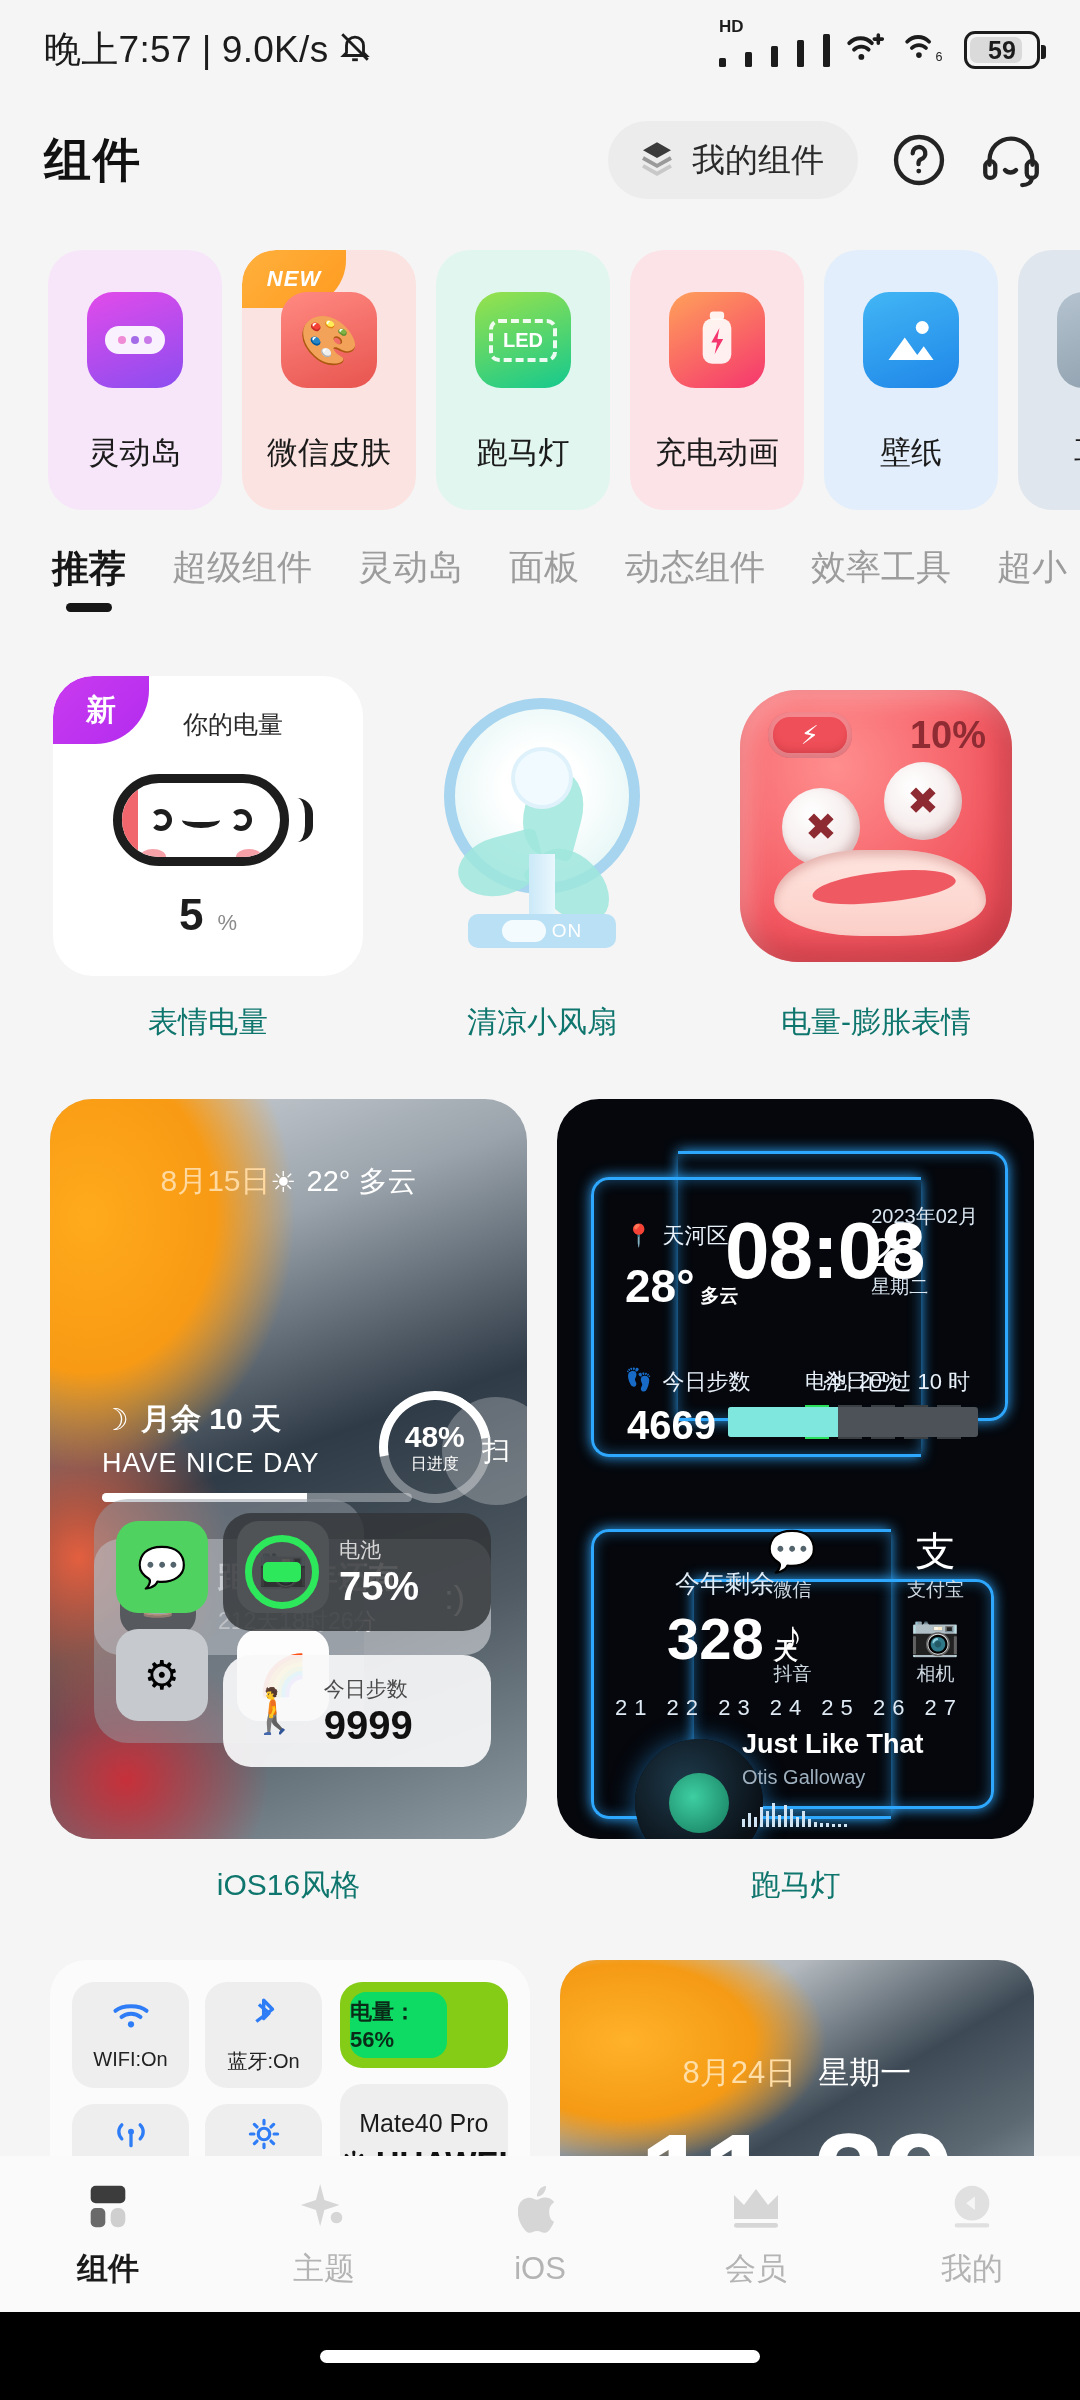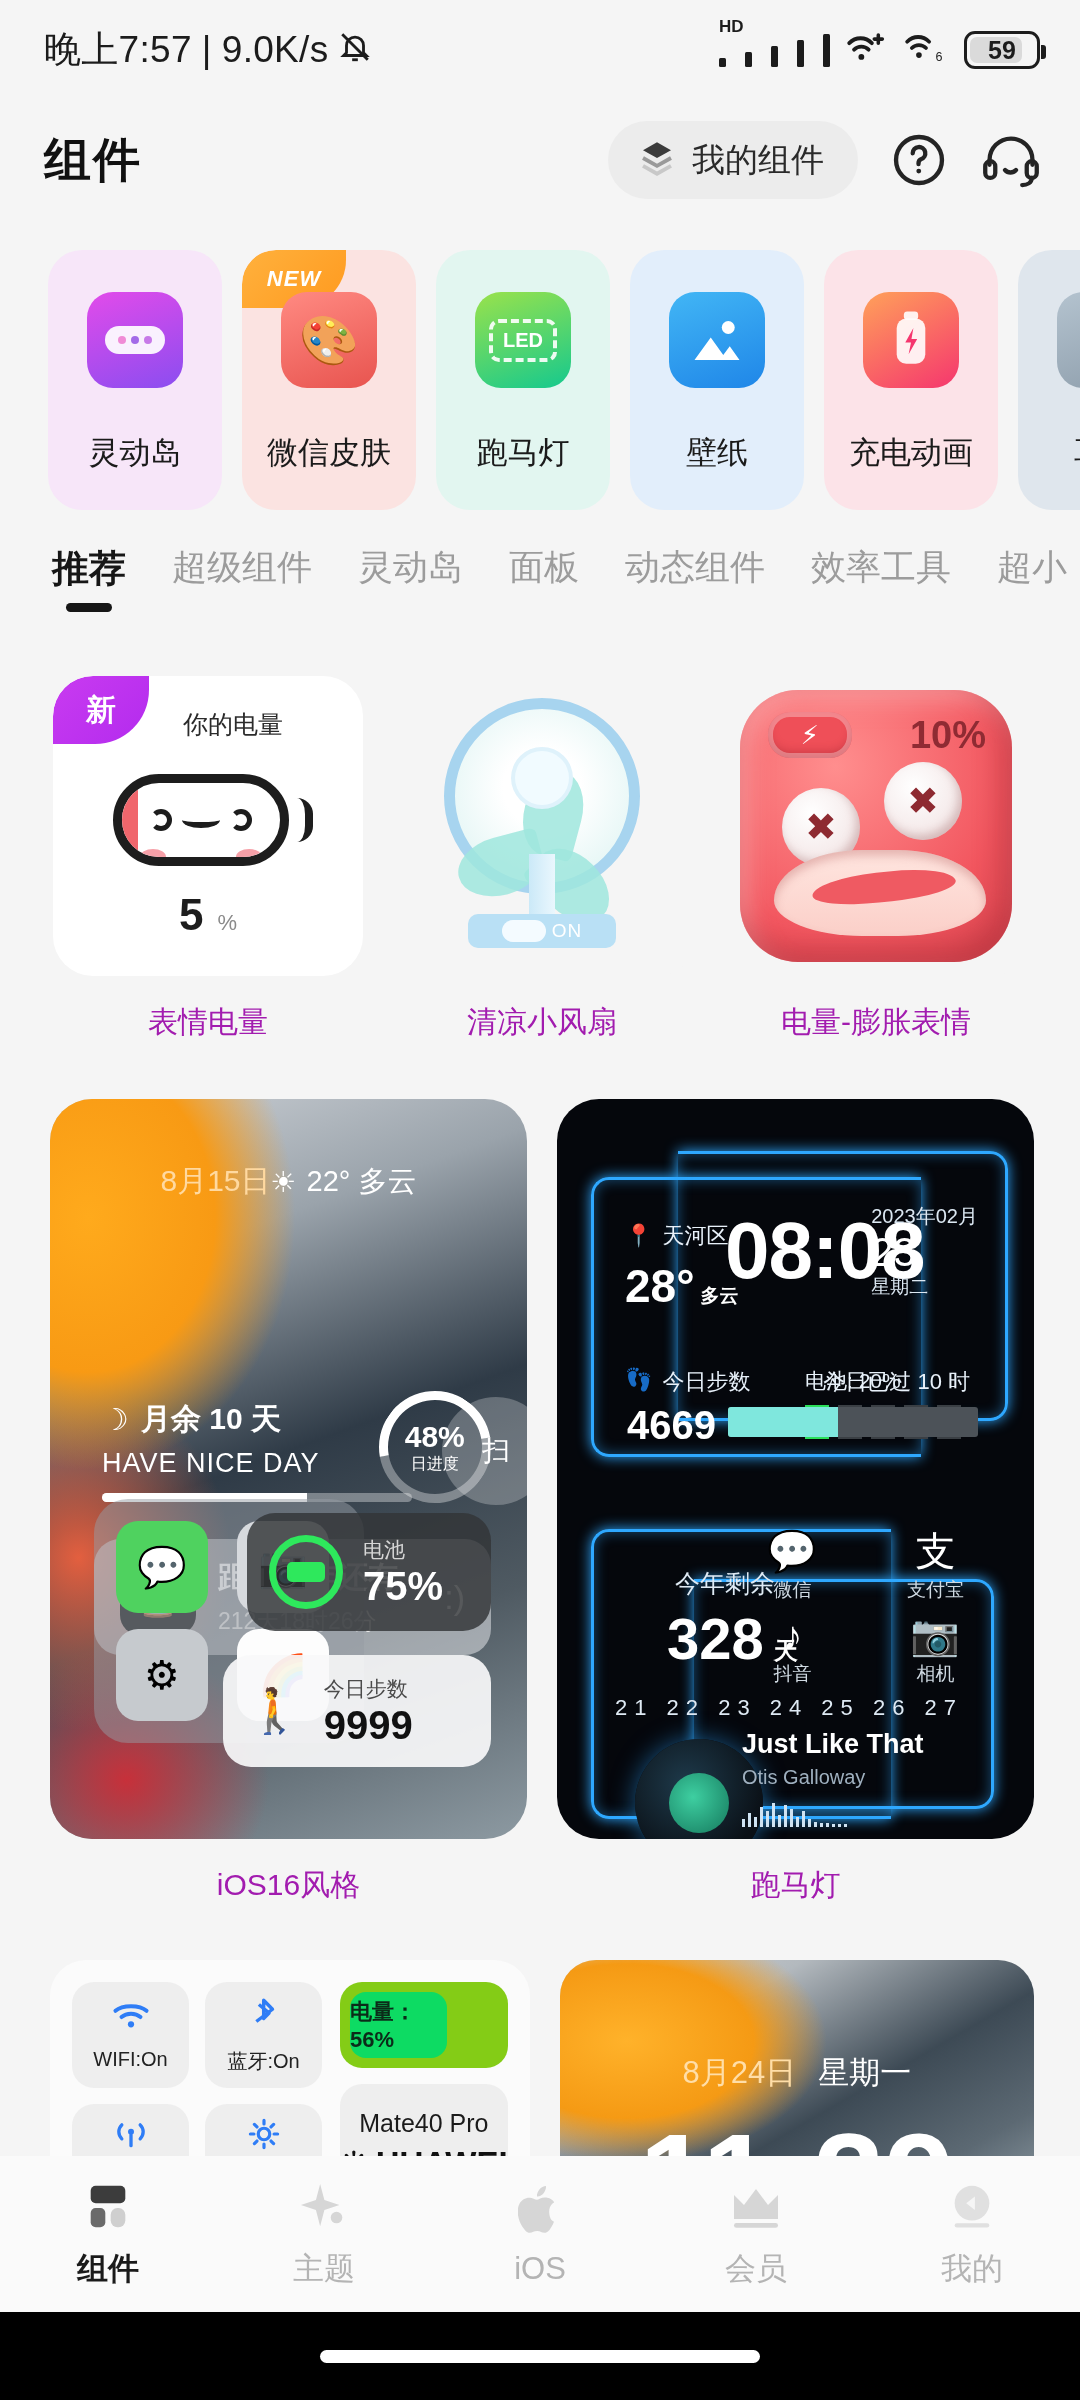--- a/index.html
+++ b/index.html
@@ -69,21 +69,21 @@
   .tab.active { color: #161616; font-weight: 700; font-size: 37px; }
   .tab.active::after {
     content:''; position: absolute; left: 50%; transform: translateX(-50%);
     bottom: 4px; width: 46px; height: 9px; background: #161616; border-radius: 5px;
   }
 
   
   .grid3 { display: flex; gap: 22px; padding: 60px 48px 0 52px; }
   .w-sm { flex: 1 1 0; display: flex; flex-direction: column; align-items: center; }
   .w-sm .thumb { width: 310px; height: 300px; border-radius: 40px; overflow: hidden; position: relative; }
-  .w-name { margin-top: 26px; font-size: 30px; color: #a21caf; white-space: nowrap;}
+  .w-name { margin-top: 26px; font-size: 30px; color: #0f766e; white-space: nowrap;}
 
   
   .bf { background: #fff; width: 100%; height: 100%; position: relative; }
   .bf .newtag {
     position: absolute; left: 0; top: 0; width: 96px; height: 68px;
     background: linear-gradient(135deg,#c93bf0,#b32bee);
     border-top-left-radius: 40px; border-bottom-right-radius: 54px;
     color: #fff; font-size: 30px; font-weight: 600;
     display: flex; align-items: center; justify-content: center;
   }
@@ -171,21 +171,21 @@
   .ios16 .note { position:absolute; top:440px; left:44px; right:36px; height:116px; border-radius:26px;
                  background:rgba(225,228,232,.55); display:flex; align-items:center; padding:0 26px; gap:22px;}
   .ios16 .note .hg { width:76px;height:76px;border-radius:20px;background:#17181a;color:#fff;
                      display:flex;align-items:center;justify-content:center;font-size:38px;}
   .ios16 .note .t1 { font-size:30px; color:#fff; font-weight:600;}
   .ios16 .note .t2 { font-size:23px; color:#e7e7e7; margin-top:8px;}
   .ios16 .note .smile { margin-left:auto; font-size:34px; color:#fff;}
   .ios16 .apps { position:absolute; left:44px; bottom:96px; width:270px; height:244px; border-radius:34px;
                  background: rgba(150,156,163,.5); padding:22px; display:grid; grid-template-columns:1fr 1fr; gap:16px;}
   .ios16 .app { width:92px;height:92px;border-radius:22px; display:flex;align-items:center;justify-content:center; font-size:40px;}
-  .ios16 .bt { position:absolute; right:36px; bottom:208px; width:244px; height:118px; border-radius:28px;
+  .ios16 .bt { position:absolute; right:36px; bottom:208px; width:268px; height:118px; border-radius:28px;
                background:rgba(50,52,55,.82); display:flex; align-items:center; padding:0 22px; gap:20px;}
   .ios16 .bt .circ { width:74px;height:74px;border-radius:50%;border:7px solid #2ee85c; display:flex;align-items:center;justify-content:center;}
   .ios16 .bt .mini { width:38px;height:20px;border:3px solid #2ee85c;border-radius:5px; background:#2ee85c;}
   .ios16 .bt .l1 { font-size:21px; color:#d6d6d6;} .ios16 .bt .l2{font-size:40px;color:#fff;font-weight:600;}
   .ios16 .steps { position:absolute; right:36px; bottom:72px; width:268px; height:112px; border-radius:28px;
                   background:rgba(248,249,250,.92); display:flex; align-items:center; padding:0 24px; gap:22px;}
   .ios16 .steps .ico { font-size:44px; color:#111;}
   .ios16 .steps .s1{font-size:21px;color:#4b4b4b;} .ios16 .steps .s2{font-size:40px;color:#111;font-weight:600;}
 
   
@@ -366,39 +366,39 @@
       <div class="cat-label">微信皮肤</div>
     </div>
 
     <div class="cat-card" style="background:#e2f6f0;">
       <div class="cat-icon" style="background:linear-gradient(160deg,#9ae24b,#15c98e);">
         <span style="border:4px dashed rgba(255,255,255,.9);border-radius:10px;padding:6px 10px;color:#fff;font-size:20px;font-weight:700;">LED</span>
       </div>
       <div class="cat-label">跑马灯</div>
     </div>
 
-    <div class="cat-card" style="background:#e2eefb;">
-      <div class="cat-icon" style="background:linear-gradient(160deg,#42b6f5,#1f86e8);">
-        <svg width="60" height="56" viewBox="0 0 24 22">
-            <circle cx="16.5" cy="6" r="2.6" fill="#fff"></circle>
-            <path d="M3 19l6.5-9 5 7 2.6-3.5L21 19z" fill="#fff"></path>
-          </svg>
-      </div>
-      <div class="cat-label">壁纸</div>
-    </div>
-
     <div class="cat-card" style="background:#fce3e8;">
       <div class="cat-icon" style="background:linear-gradient(150deg,#ffa15a,#f5366e);">
         <svg width="52" height="62" viewBox="0 0 20 26">
             <rect x="4" y="4" width="12" height="19" rx="4" fill="rgba(255,255,255,.9)"></rect>
             <rect x="7" y="1" width="6" height="3.5" rx="1.4" fill="rgba(255,255,255,.9)"></rect>
             <path d="M11 8l-3.4 6H10l-1 5 3.6-6.4H10.2z" fill="#f5366e"></path>
           </svg>
       </div>
       <div class="cat-label">充电动画</div>
+    </div>
+
+    <div class="cat-card" style="background:#e2eefb;">
+      <div class="cat-icon" style="background:linear-gradient(160deg,#42b6f5,#1f86e8);">
+        <svg width="60" height="56" viewBox="0 0 24 22">
+            <circle cx="16.5" cy="6" r="2.6" fill="#fff"></circle>
+            <path d="M3 19l6.5-9 5 7 2.6-3.5L21 19z" fill="#fff"></path>
+          </svg>
+      </div>
+      <div class="cat-label">壁纸</div>
     </div>
 
     <div class="cat-card" style="background:#dfe6ed;">
       <div class="cat-icon" style="background:linear-gradient(160deg,#b4c3cf,#8d9dab);color:#fff;font-size:44px;">🎧</div>
       <div class="cat-label">耳机</div>
     </div>
   </div>
 
   <div class="tabs">
     <div class="tab active">推荐</div>

